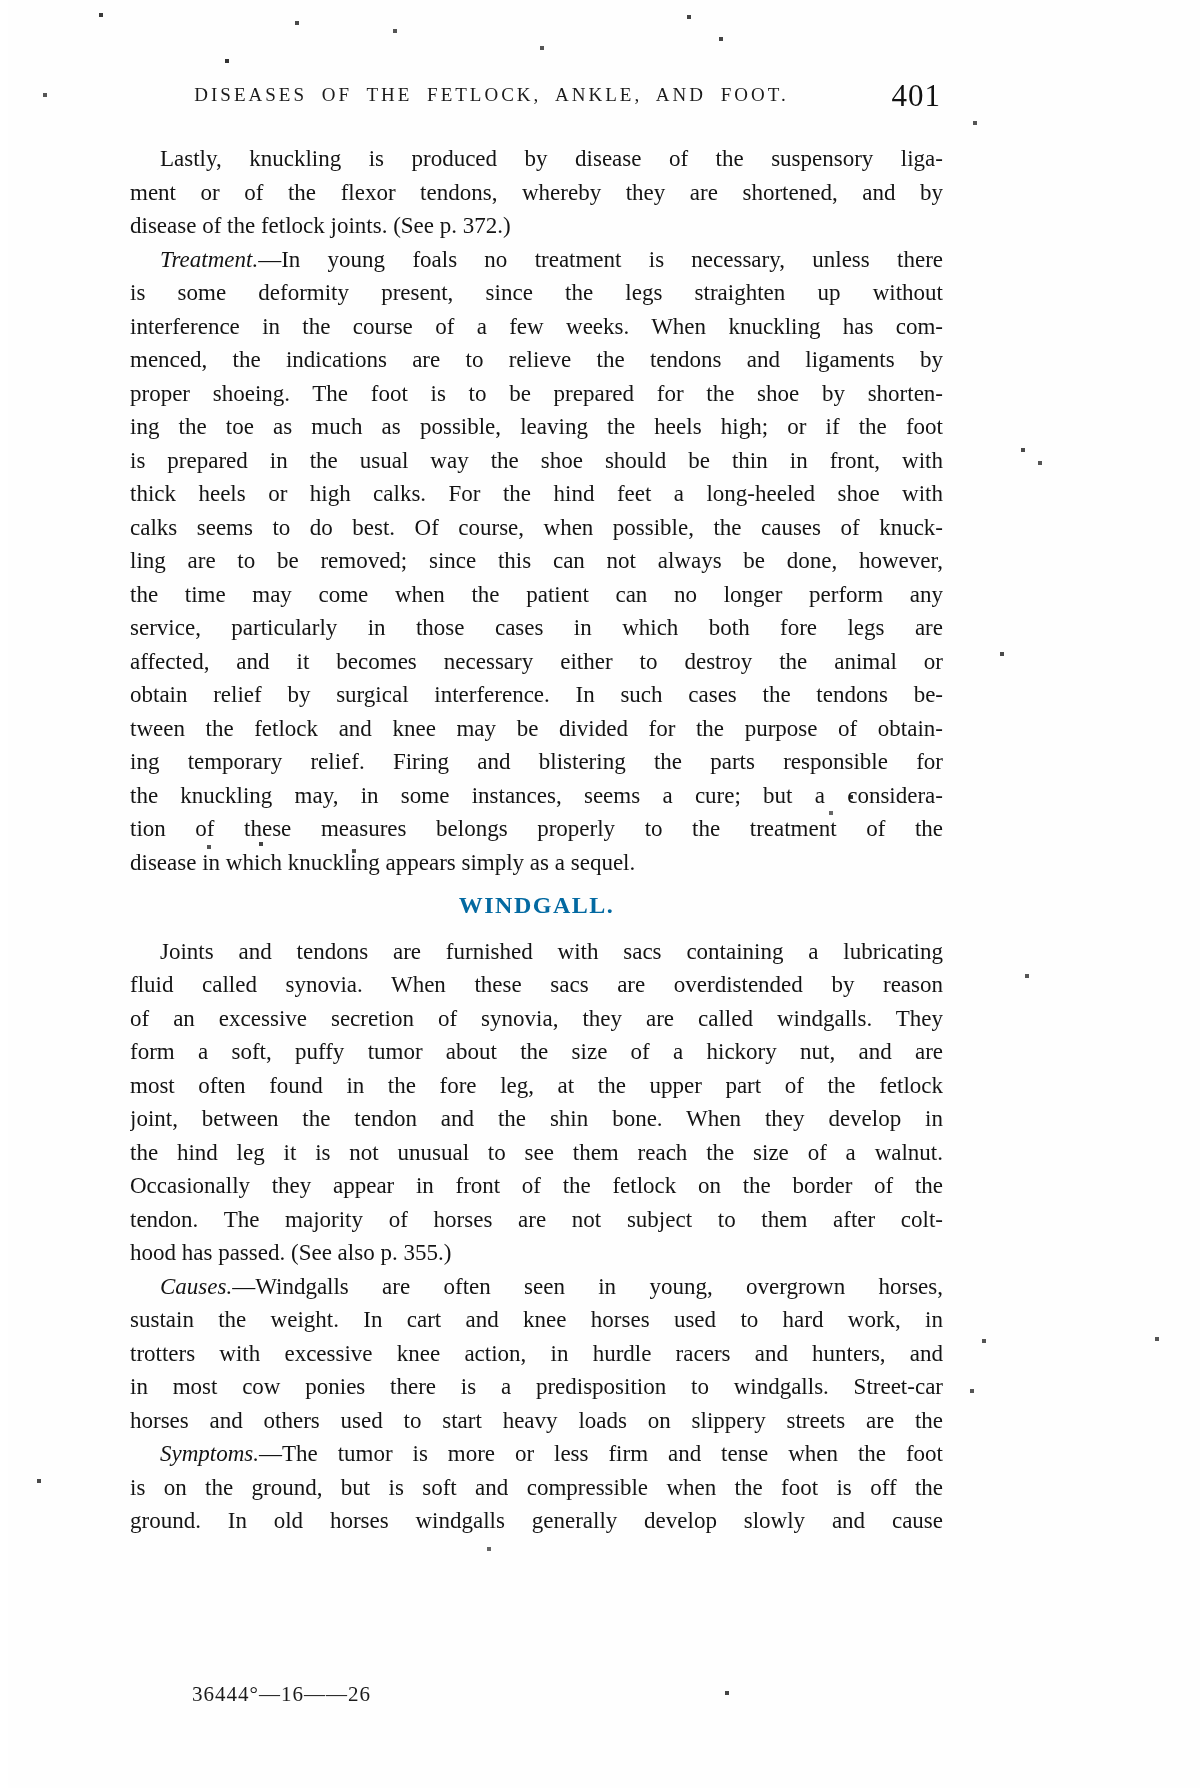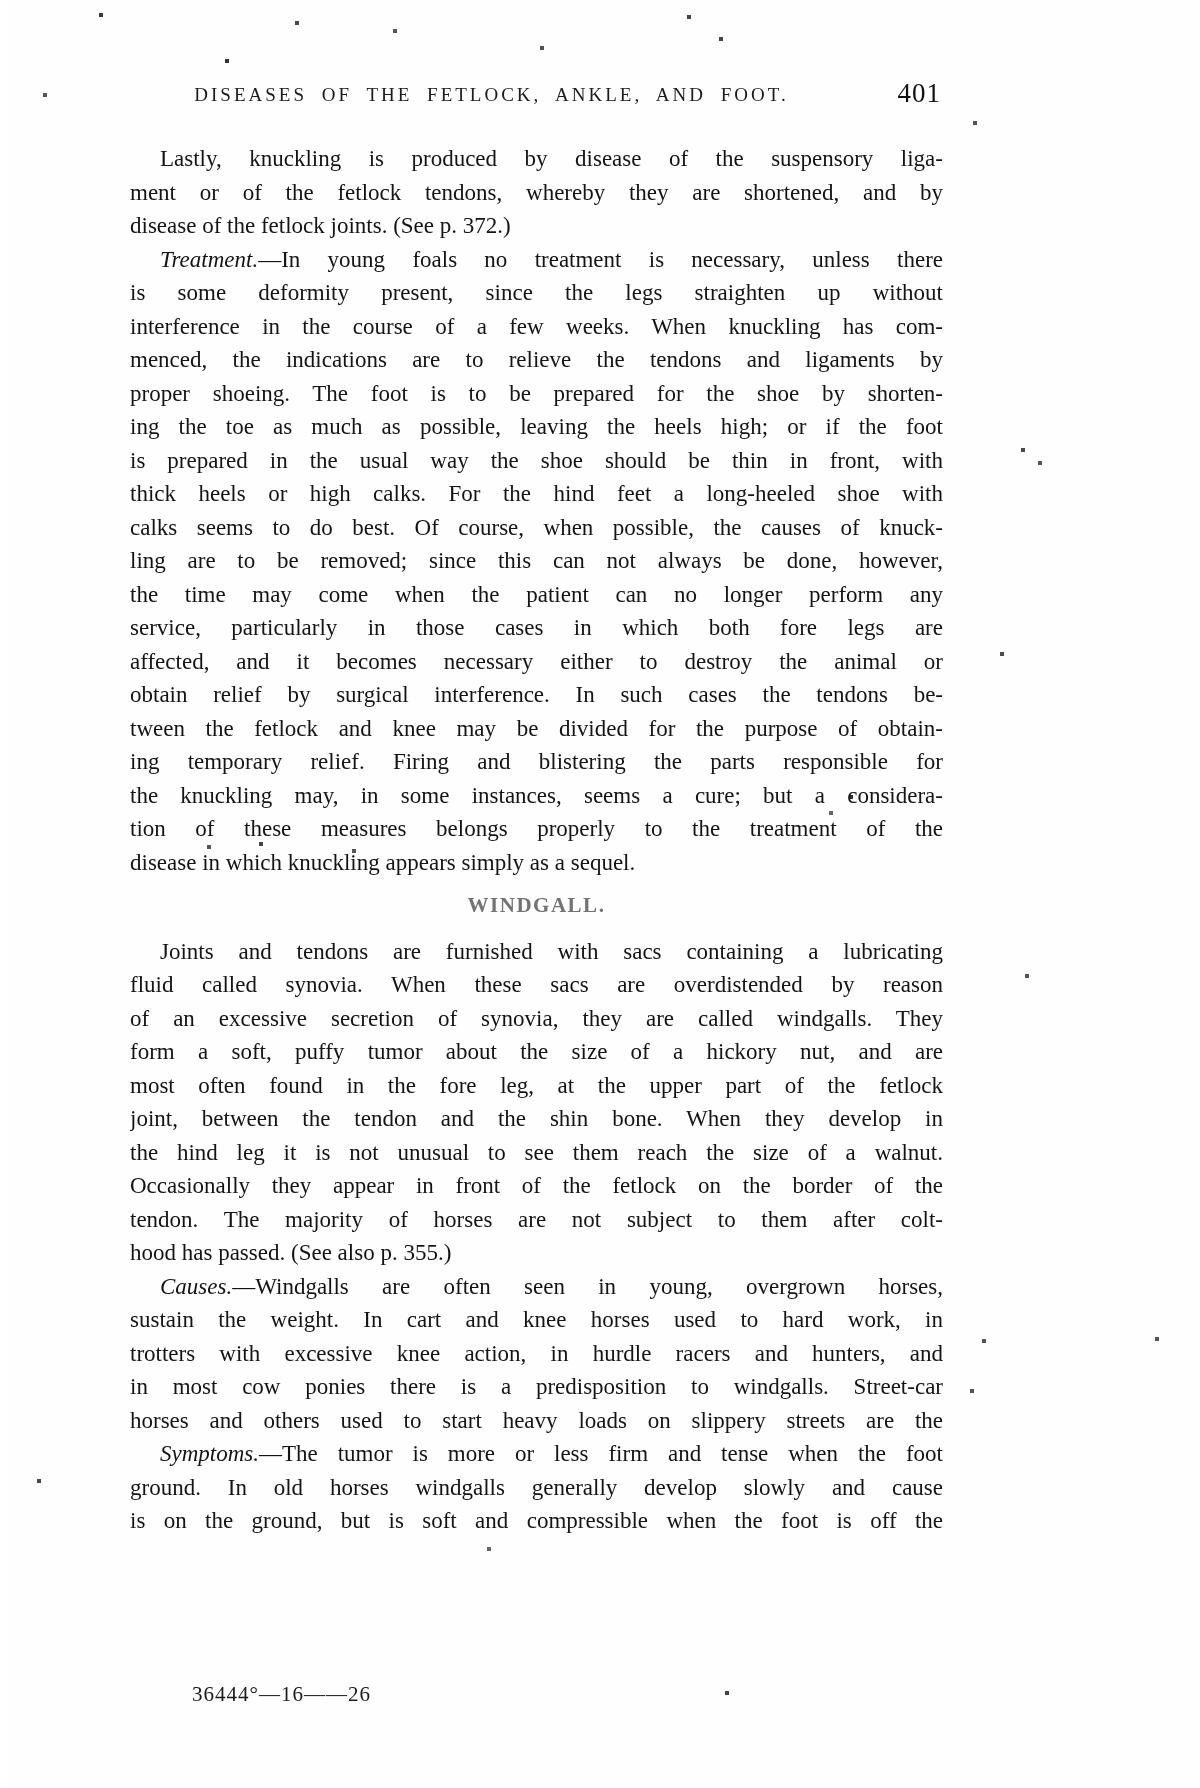--- a/index.html
+++ b/index.html
@@ -45,21 +45,21 @@
     font-size: 19px;
     letter-spacing: 3px;
     word-spacing: 7px;
     white-space: nowrap;
     color: #1b1b1b;
   }
   .page-number {
     position: absolute;
     right: 2px;
     top: -6px;
-    font-size: 27px;
+    font-size: 31px;
     letter-spacing: 1px;
     color: #111;
   }
   .body-text {
     font-size: 23px;
     line-height: 33.5px;
   }
   .paragraph { margin: 0; }
   .line {
     text-align: justify;
@@ -71,24 +71,24 @@
   }
   .line.first { text-indent: 30px; }
   .line.short {
     text-align-last: left;
     -moz-text-align-last: left;
   }
   .lead { font-style: italic; }
   .section-heading {
     text-align: center;
     font-weight: bold;
-    font-size: 21px;
+    font-size: 24px;
     letter-spacing: 1.5px;
     margin: 10px 0 12px 0;
-    color: #737373;
+    color: #0369a1;
   }
   .printers-mark {
     position: absolute;
     left: 184px;
     top: 1682px;
     font-size: 21px;
     letter-spacing: 1px;
     color: #1b1b1b;
   }
 </style>
@@ -100,21 +100,21 @@
 
   <div class="content">
     <div class="running-header">
       <div class="running-title">DISEASES OF THE FETLOCK, ANKLE, AND FOOT.</div>
       <div class="page-number">401</div>
     </div>
 
     <div class="body-text">
         <div class="paragraph">
           <div class="line first">Lastly, knuckling is produced by disease of the suspensory liga-</div>
-          <div class="line">ment or of the fetlock tendons, whereby they are shortened, and by</div>
+          <div class="line">ment or of the flexor tendons, whereby they are shortened, and by</div>
           <div class="line short">disease of the fetlock joints.  (See p. 372.)</div>
         </div>
         <div class="paragraph">
           <div class="line first"><span class="lead">Treatment.</span>—In young foals no treatment is necessary, unless there</div>
           <div class="line">is some deformity present, since the legs straighten up without</div>
           <div class="line">interference in the course of a few weeks.  When knuckling has com-</div>
           <div class="line">menced, the indications are to relieve the tendons and ligaments by</div>
           <div class="line">proper shoeing.  The foot is to be prepared for the shoe by shorten-</div>
           <div class="line">ing the toe as much as possible, leaving the heels high; or if the foot</div>
           <div class="line">is prepared in the usual way the shoe should be thin in front, with</div>
@@ -146,20 +146,20 @@
         </div>
         <div class="paragraph">
           <div class="line first"><span class="lead">Causes.</span>—Windgalls are often seen in young, overgrown horses,</div>
           <div class="line">sustain the weight.  In cart and knee horses used to hard work, in</div>
           <div class="line">trotters with excessive knee action, in hurdle racers and hunters, and</div>
           <div class="line">in most cow ponies there is a predisposition to windgalls.  Street-car</div>
           <div class="line">horses and others used to start heavy loads on slippery streets are the</div>
         </div>
         <div class="paragraph">
           <div class="line first"><span class="lead">Symptoms.</span>—The tumor is more or less firm and tense when the foot</div>
+          <div class="line">is on the ground, but is soft and compressible when the foot is off the</div>
           <div class="line">ground.  In old horses windgalls generally develop slowly and cause</div>
-          <div class="line">is on the ground, but is soft and compressible when the foot is off the</div>
         </div>
       </div>
   </div>
 
   <div class="printers-mark">36444°—16——26</div>
 </div>
 
 </body></html>

